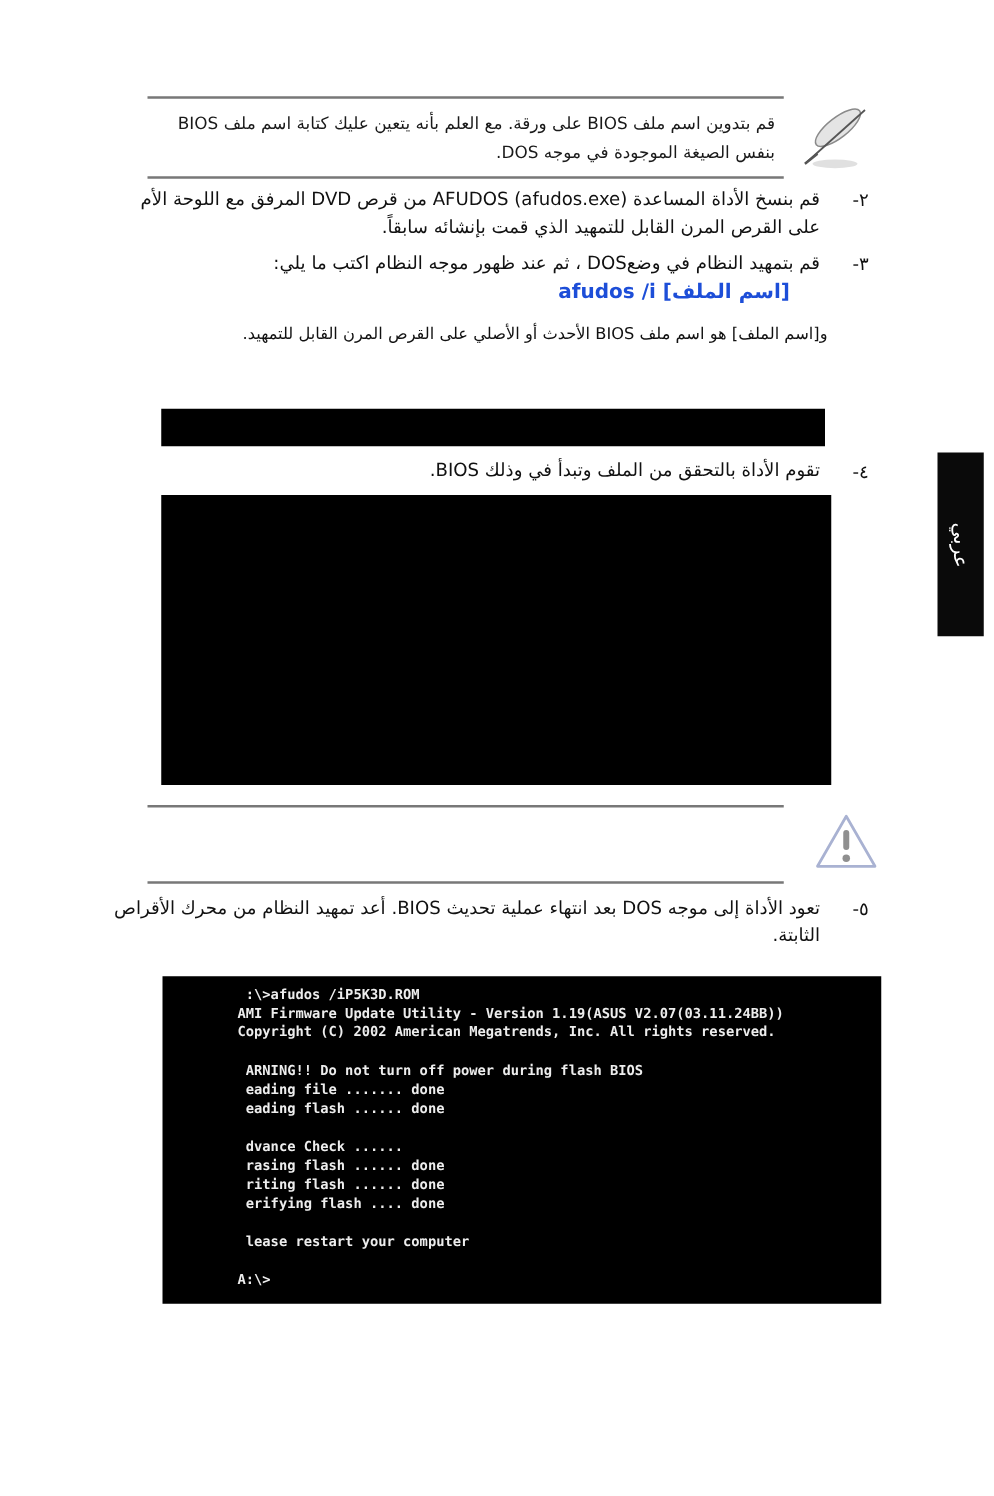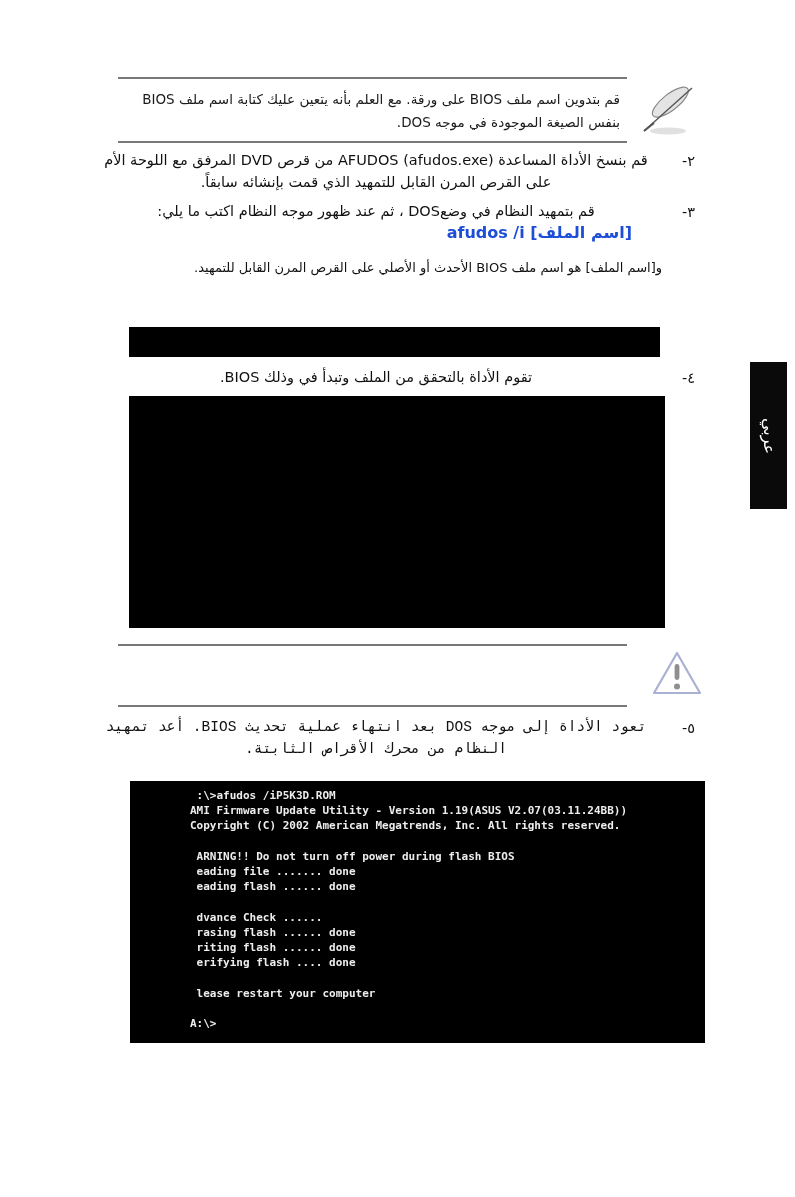--- a/index.html
+++ b/index.html
@@ -17,22 +17,22 @@
     font-size:13.5px; line-height:23px; color:#1a1a1a;
   }
   .icon-box { position:absolute; }
 
   .step-num {
     position:absolute; right:100px; width:34px;
     direction:rtl; text-align:right;
     font-size:14.5px; line-height:21px; color:#111;
   }
   .step-text {
-    position:absolute; right:133px; width:572px;
-    direction:rtl; text-align:center;
+    position:absolute; right:139px; width:572px;
+    direction:rtl; text-align:right;
     font-size:14.5px; line-height:21.5px; color:#111;
   }
   .command {
     position:absolute; right:163px;
     direction:ltr; text-align:right;
     font-weight:bold; font-size:16px; line-height:20px; color:#1d4ed8;
   }
   .para {
     position:absolute; right:133px; width:572px;
     direction:rtl; text-align:right;
@@ -109,21 +109,21 @@
   <div class="rule" style="left:118px; top:705px; width:509px;"></div>
   <div class="icon-box" style="left:651px; top:649px; width:52px; height:50px;">
     <svg width="52" height="50" viewBox="0 0 52 50">
       <path d="M26 4 L49 44 L3 44 Z" fill="#ffffff" stroke="#a9b2d2" stroke-width="2.2" stroke-linejoin="round"></path>
       <rect x="23.6" y="15" width="4.8" height="16" rx="2.4" fill="#8f8f8f"></rect>
       <circle cx="26" cy="37.5" r="3" fill="#8f8f8f"></circle>
     </svg>
   </div>
 
   <div class="step-num" style="top:718px;">٥-</div>
-  <div class="step-text" style="top:717px;font-family:Liberation Mono, monospace;">تعود الأداة إلى موجه DOS بعد انتهاء عملية تحديث BIOS. أعد تمهيد النظام من محرك الأقراص الثابتة.</div>
+  <div class="step-text" style="top:717px;">تعود الأداة إلى موجه DOS بعد انتهاء عملية تحديث BIOS. أعد تمهيد النظام من محرك الأقراص الثابتة.</div>
 
   <div class="console">
     <pre> :\&gt;afudos /iP5K3D.ROM
 AMI Firmware Update Utility - Version 1.19(ASUS V2.07(03.11.24BB))
 Copyright (C) 2002 American Megatrends, Inc. All rights reserved.
 
  ARNING!! Do not turn off power during flash BIOS
  eading file ....... done
  eading flash ...... done
 

